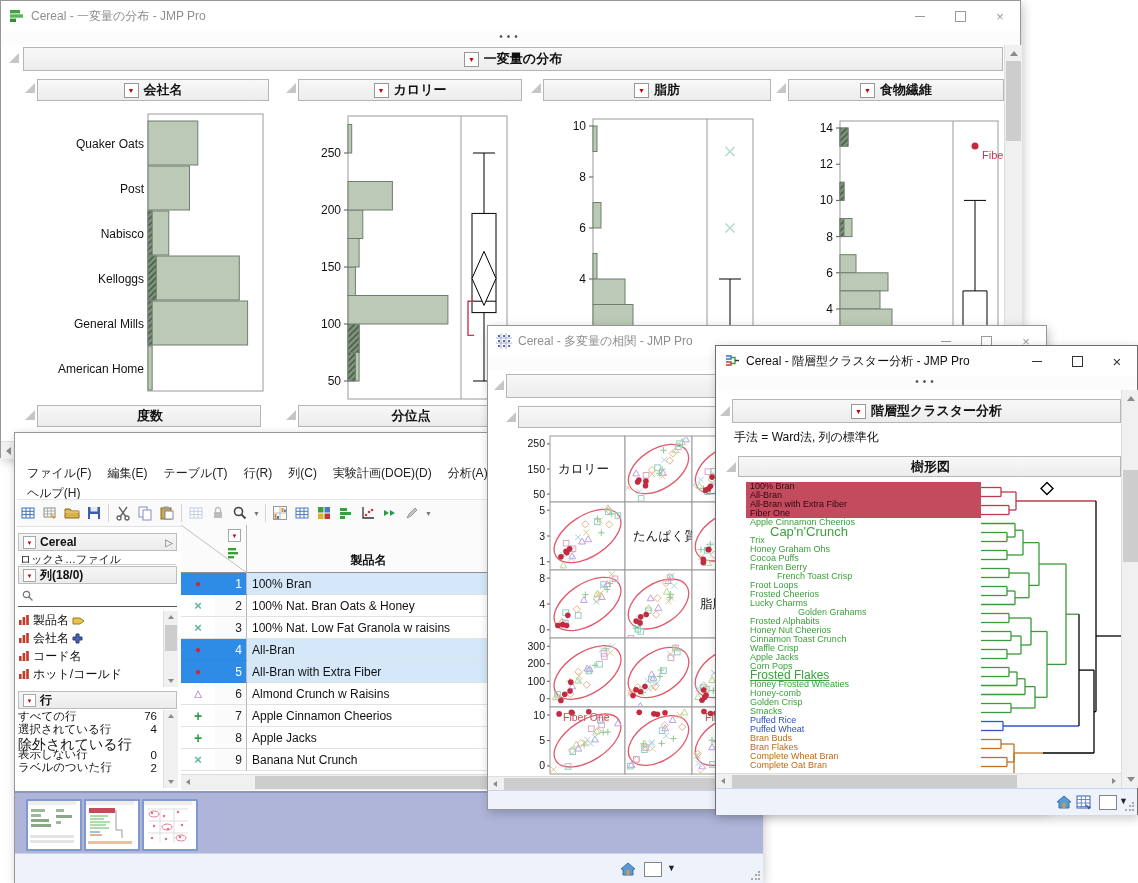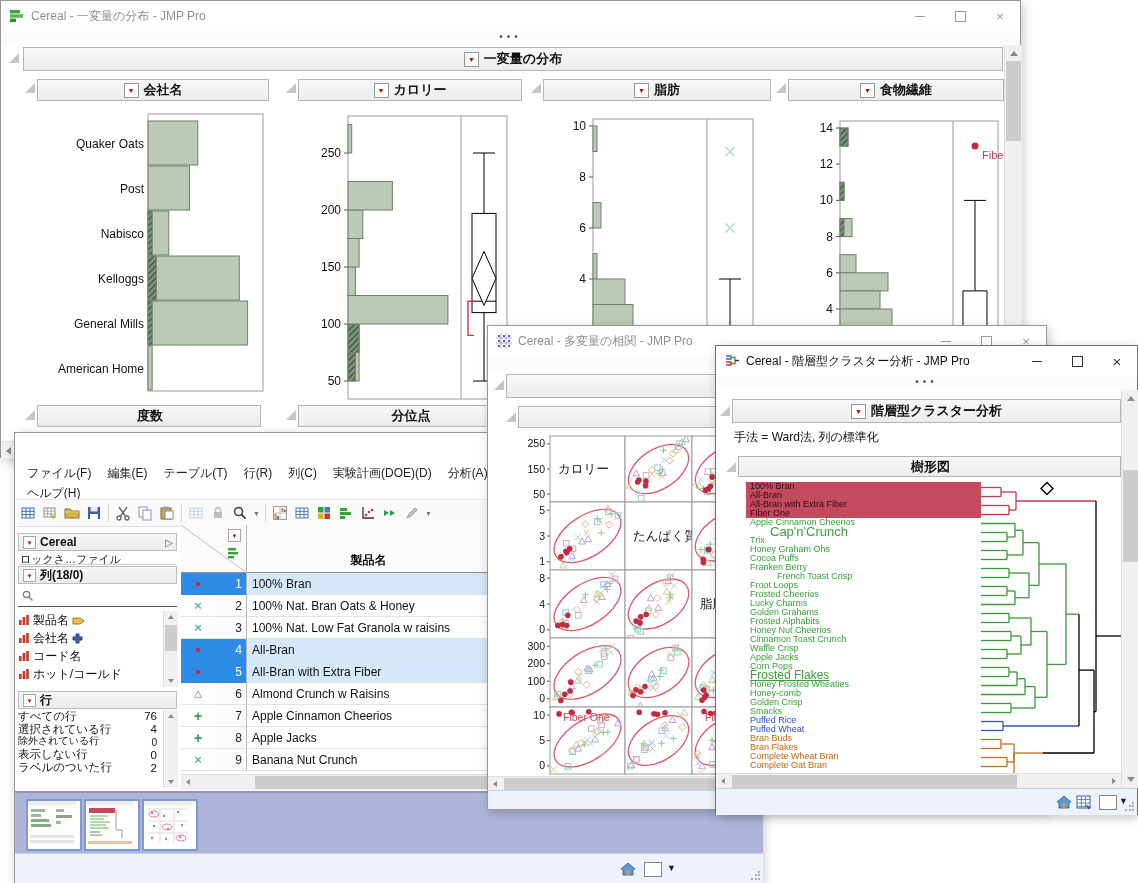--- a/index.html
+++ b/index.html
@@ -435,21 +435,21 @@
     </div>
     <div id="row-stats" style="position:absolute;left:3px;top:185px;width:145px;height:78px;overflow:hidden;">
         <div style="height: 12.8px; display: flex; font-size: 11.5px; align-items: center;">
           <span style="white-space:nowrap;">すべての行</span>
           <span style="margin-left:auto;padding-right:6px;">76</span>
         </div>
         <div style="height: 12.8px; display: flex; font-size: 11.5px; align-items: center;">
           <span style="white-space:nowrap;">選択されている行</span>
           <span style="margin-left:auto;padding-right:6px;">4</span>
         </div>
-        <div style="height: 12.8px; display: flex; font-size: 10px; align-items: flex-end; gap: 39px;">
+        <div style="height: 12.8px; display: flex; font-size: 14px; align-items: flex-start; gap: 39px;">
           <span style="white-space:nowrap;">除外されている行</span>
           <span style="margin-left:auto;padding-right:6px;">0</span>
         </div>
         <div style="height: 12.8px; display: flex; font-size: 11.5px; align-items: center;">
           <span style="white-space:nowrap;">表示しない行</span>
           <span style="margin-left:auto;padding-right:6px;">0</span>
         </div>
         <div style="height: 12.8px; display: flex; font-size: 11.5px; align-items: center;">
           <span style="white-space:nowrap;">ラベルのついた行</span>
           <span style="margin-left:auto;padding-right:6px;">2</span>
@@ -1150,21 +1150,21 @@
       <div style="height: 9px; font-size: 9px; line-height: 9.2px; white-space: nowrap; color: rgb(58, 162, 58);">Apple Cinnamon Cheerios</div>
       <div style="height: 9px; font-size: 13px; line-height: 9.2px; white-space: nowrap; color: rgb(58, 162, 58); padding-left: 20px;">Cap'n'Crunch</div>
       <div style="height: 9px; font-size: 9px; line-height: 9.2px; white-space: nowrap; color: rgb(58, 162, 58);">Trix</div>
       <div style="height: 9px; font-size: 9px; line-height: 9.2px; white-space: nowrap; color: rgb(58, 162, 58);">Honey Graham Ohs</div>
       <div style="height: 9px; font-size: 9px; line-height: 9.2px; white-space: nowrap; color: rgb(58, 162, 58);">Cocoa Puffs</div>
       <div style="height: 9px; font-size: 9px; line-height: 9.2px; white-space: nowrap; color: rgb(58, 162, 58);">Franken Berry</div>
       <div style="height: 9px; font-size: 9px; line-height: 9.2px; white-space: nowrap; color: rgb(58, 162, 58); padding-left: 27px;">French Toast Crisp</div>
       <div style="height: 9px; font-size: 9px; line-height: 9.2px; white-space: nowrap; color: rgb(58, 162, 58);">Froot Loops</div>
       <div style="height: 9px; font-size: 9px; line-height: 9.2px; white-space: nowrap; color: rgb(58, 162, 58);">Frosted Cheerios</div>
       <div style="height: 9px; font-size: 9px; line-height: 9.2px; white-space: nowrap; color: rgb(58, 162, 58);">Lucky Charms</div>
-      <div style="height: 9px; font-size: 9px; line-height: 9.2px; white-space: nowrap; color: rgb(58, 162, 58);">Golden Grahams</div>
+      <div style="height: 9px; font-size: 9px; line-height: 9.2px; white-space: nowrap; color: rgb(58, 162, 58); margin-left: 48px;">Golden Grahams</div>
       <div style="height: 9px; font-size: 9px; line-height: 9.2px; white-space: nowrap; color: rgb(58, 162, 58);">Frosted Alphabits</div>
       <div style="height: 9px; font-size: 9px; line-height: 9.2px; white-space: nowrap; color: rgb(58, 162, 58);">Honey Nut Cheerios</div>
       <div style="height: 9px; font-size: 9px; line-height: 9.2px; white-space: nowrap; color: rgb(58, 162, 58);">Cinnamon Toast Crunch</div>
       <div style="height: 9px; font-size: 9px; line-height: 9.2px; white-space: nowrap; color: rgb(58, 162, 58);">Waffle Crisp</div>
       <div style="height: 9px; font-size: 9px; line-height: 9.2px; white-space: nowrap; color: rgb(58, 162, 58);">Apple Jacks</div>
       <div style="height: 9px; font-size: 9px; line-height: 9.2px; white-space: nowrap; color: rgb(58, 162, 58);">Corn Pops</div>
       <div style="height: 9px; font-size: 12px; line-height: 9.2px; white-space: nowrap; color: rgb(58, 162, 58); text-decoration: underline;">Frosted Flakes</div>
       <div style="height: 9px; font-size: 9px; line-height: 9.2px; white-space: nowrap; color: rgb(58, 162, 58);">Honey Frosted Wheaties</div>
       <div style="height: 9px; font-size: 9px; line-height: 9.2px; white-space: nowrap; color: rgb(58, 162, 58);">Honey-comb</div>
       <div style="height: 9px; font-size: 9px; line-height: 9.2px; white-space: nowrap; color: rgb(58, 162, 58);">Golden Crisp</div>

